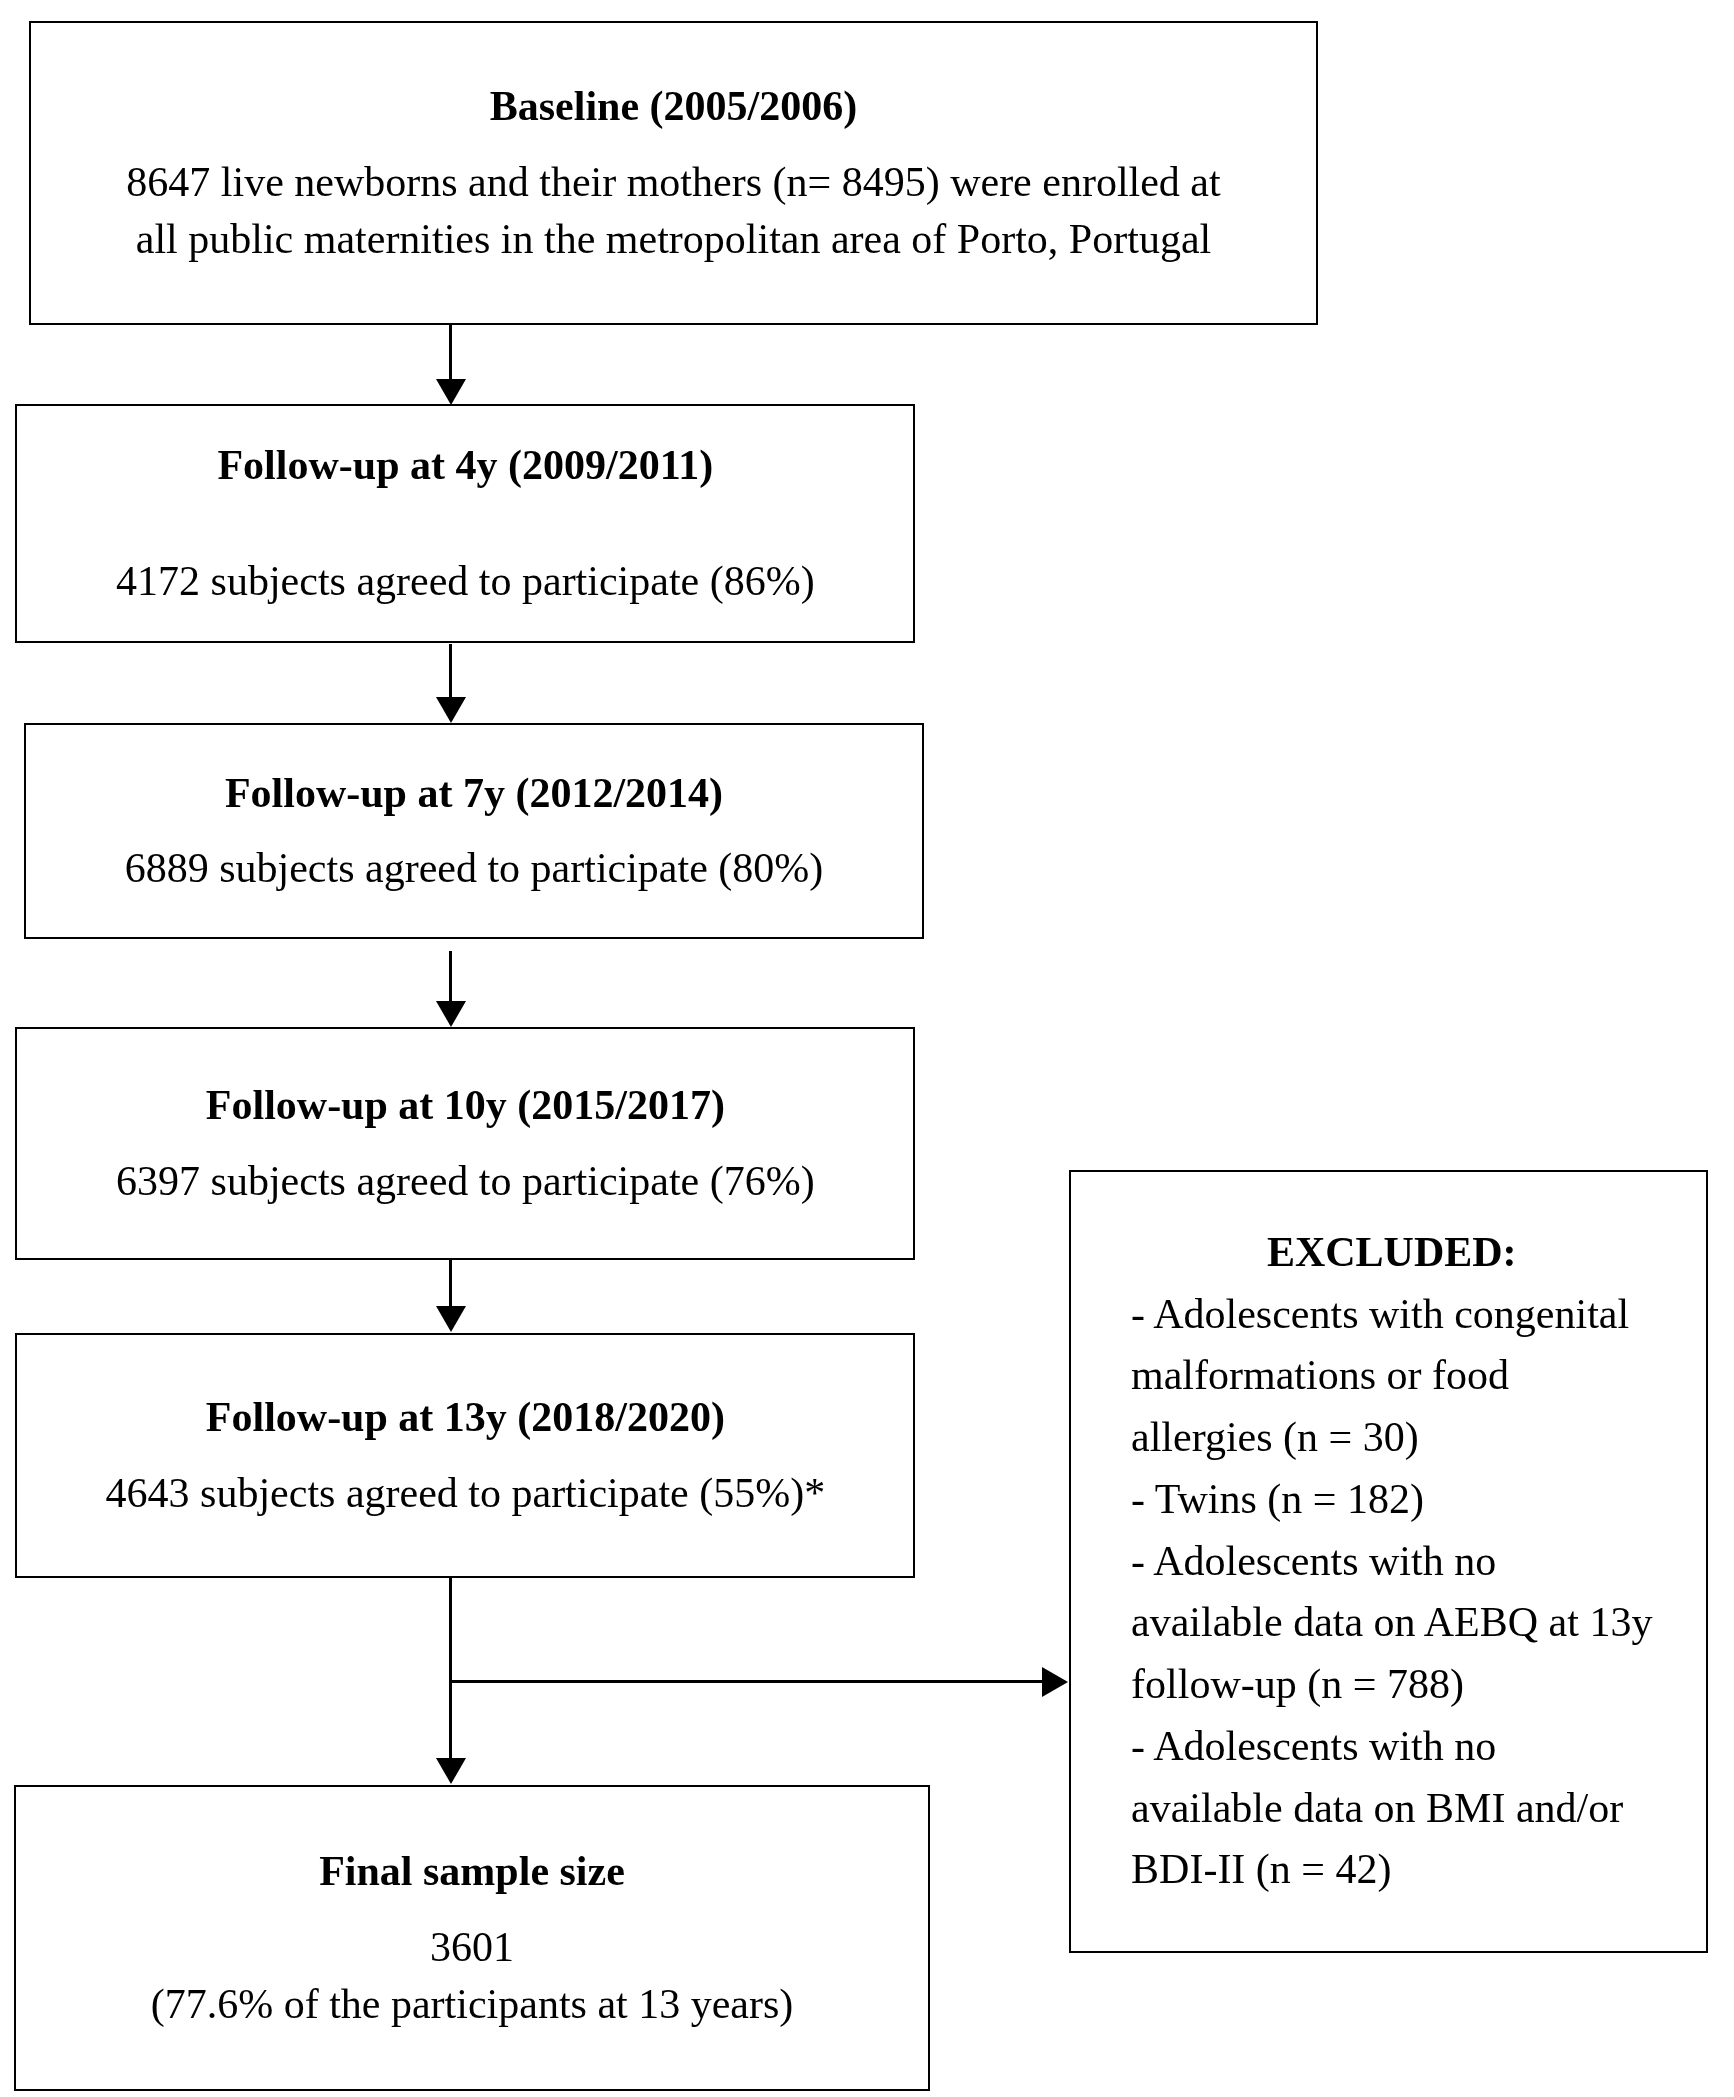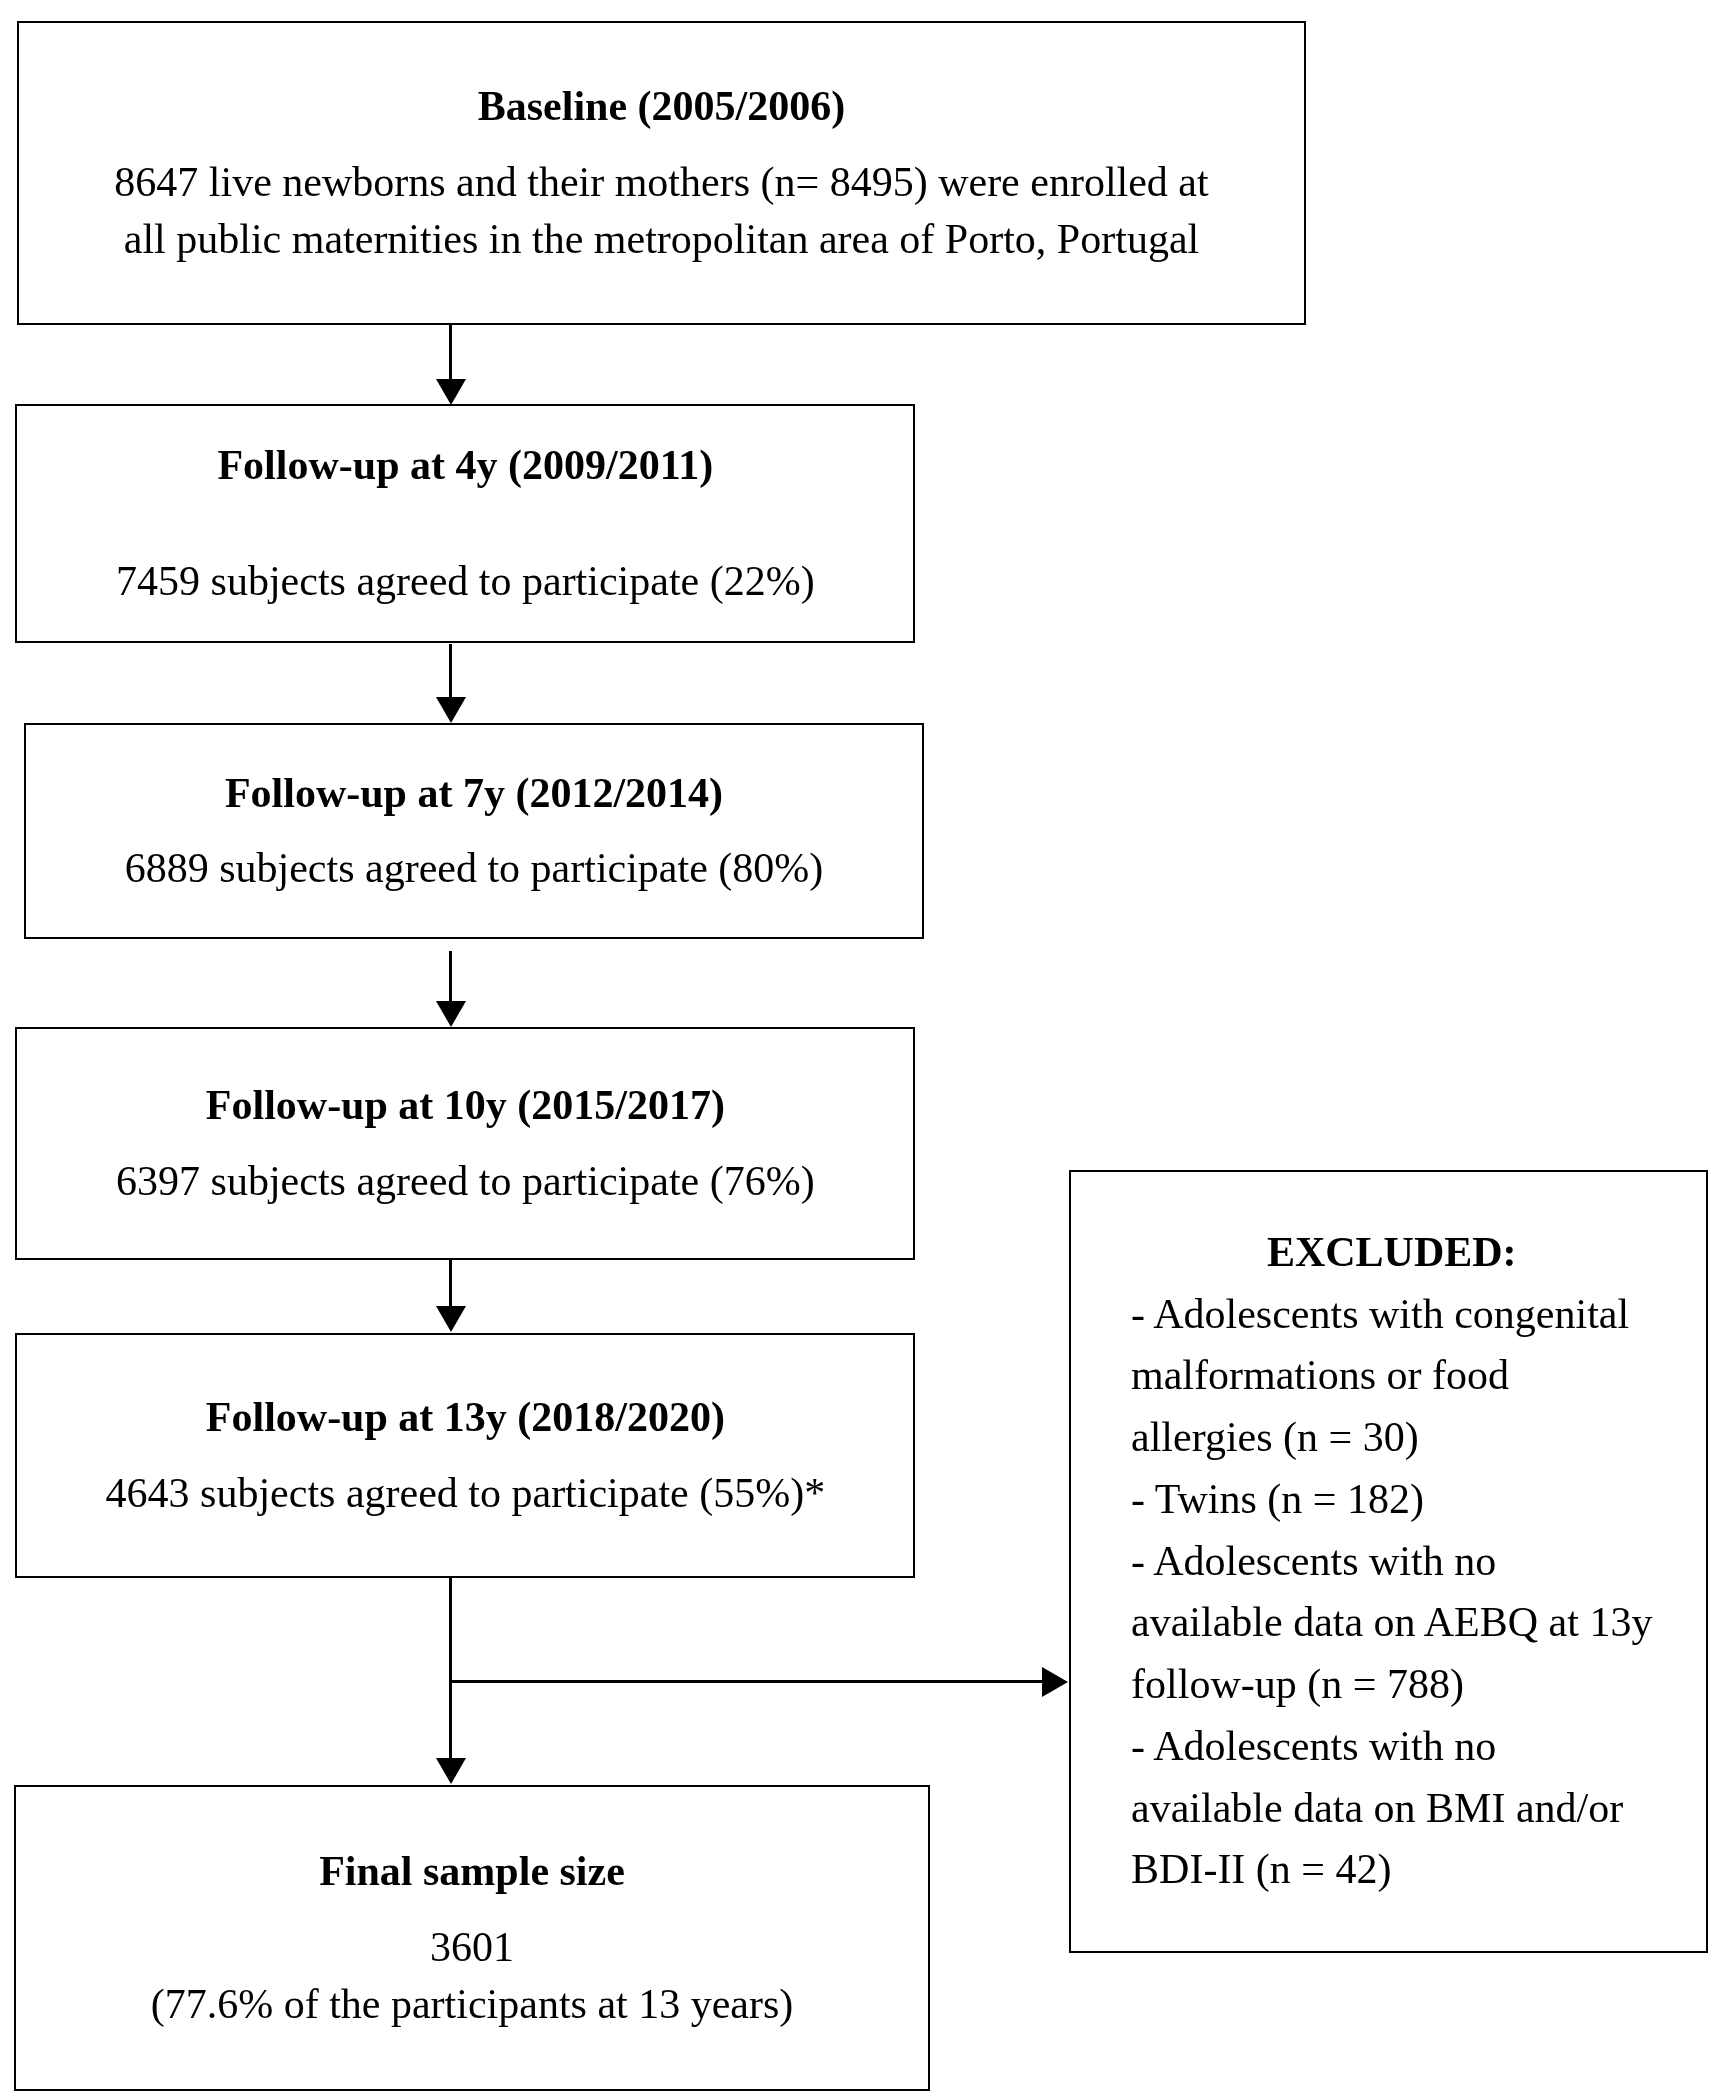--- a/index.html
+++ b/index.html
@@ -23,21 +23,21 @@
     align-items:center;
     text-align:center;
     line-height:1.36;
   }
   .box .title{
     font-weight:700;
     margin-bottom:18.7px;
   }
   .box .line{white-space:nowrap;}
   
-  .b-baseline {left:17px;  top:21px;   width:1289px; height:304px;}
+  .b-baseline {left:29px;  top:21px;   width:1289px; height:304px;}
   .b-f4       {left:15.4px;  top:404px;  width:900px; height:239px;gap:41px;}
   .b-f7       {left:24px;  top:723px; width:900px; height:216px;}
   .b-f10      {left:15.4px;  top:1027px; width:900px; height:233px;}
   .b-f13      {left:15.4px;  top:1333px; width:900px; height:245px;}
   .b-final    {left:14px;  top:1785px; width:916px; height:306px;}
   
   .b-excluded{
     left:1069px; top:1170px; width:639px; height:783px;
     align-items:center;
     text-align:left;
@@ -85,21 +85,21 @@
         <div class="line">all public maternities in the metropolitan area of Porto, Portugal</div>
       </div>
   </div>
 
   <div class="vline a1-line"></div>
   <div class="head-down a1-head"></div>
 
   <div class="box b-f4">
     <div class="title">Follow-up at 4y (2009/2011)</div>
     <div class="lines">
-        <div class="line">7459 subjects agreed to participate (22%)</div>
+        <div class="line">4172 subjects agreed to participate (86%)</div>
       </div>
   </div>
 
   <div class="vline a2-line"></div>
   <div class="head-down a2-head"></div>
 
   <div class="box b-f7">
     <div class="title">Follow-up at 7y (2012/2014)</div>
     <div class="lines">
         <div class="line">6889 subjects agreed to participate (80%)</div>

